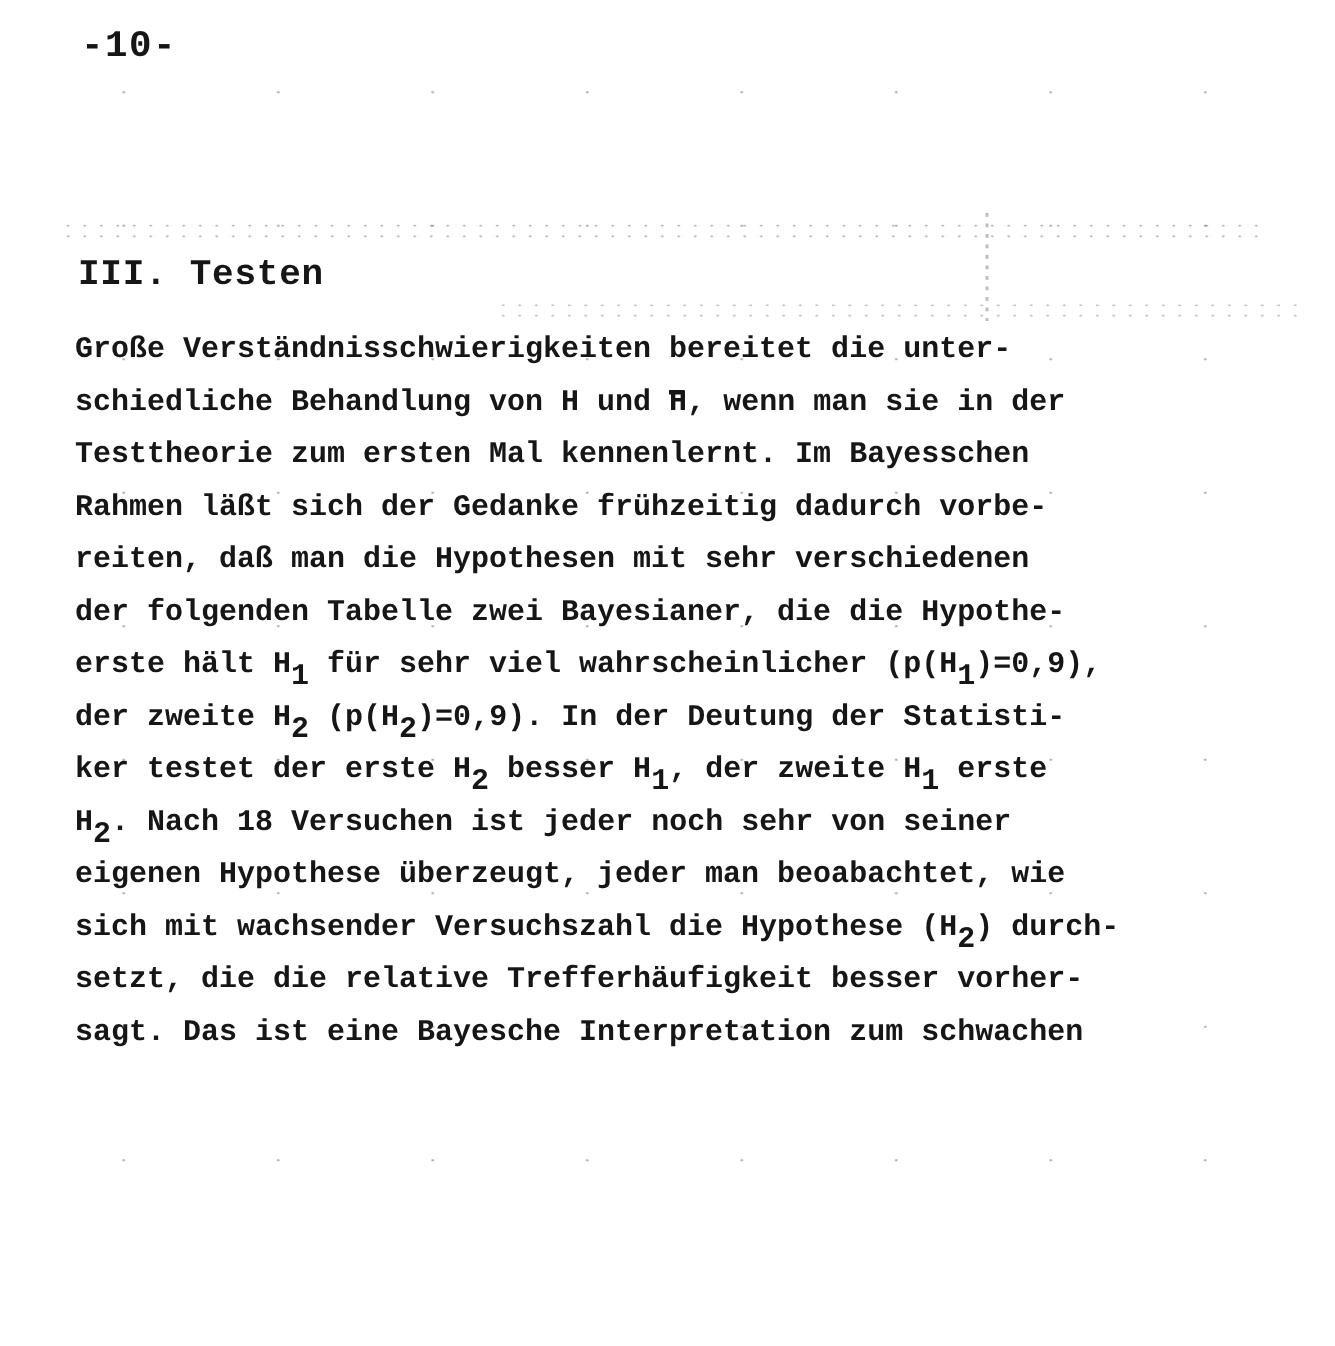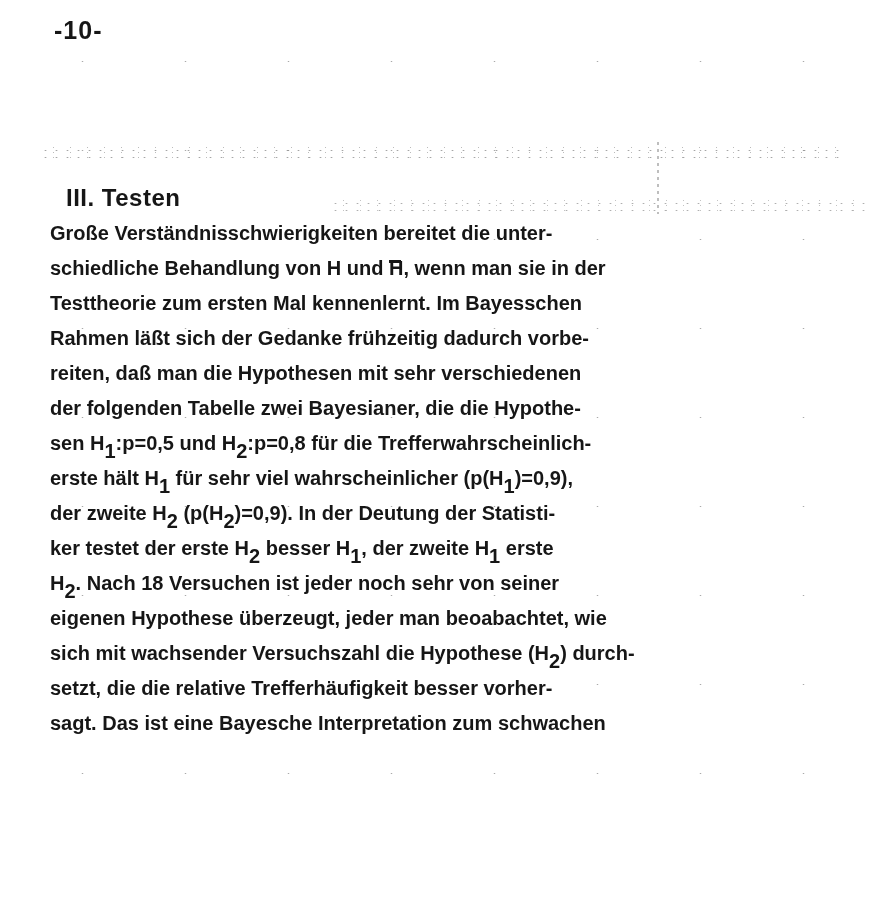--- a/index.html
+++ b/index.html
@@ -6,37 +6,37 @@
     margin: 0;
     padding: 0;
     background: #ffffff;
   }
   .page {
     position: relative;
     width: 890px;
     height: 791px;
     background: #ffffff;
     overflow: hidden;
-    font-family: Liberation Sans, sans-serif;
+    font-family: Liberation Mono, monospace;
     font-weight: 700;
     color: #161616;
   }
   .page-number {
     position: absolute;
     left: 54px;
     top: 16px;
     font-size: 25px;
     letter-spacing: 1px;
     white-space: pre;
   }
   .heading {
     position: absolute;
     left: 50px;
     top: 168px;
-    margin: 16px;
+    margin: 2px;
     font-size: 24px;
     font-weight: 700;
     white-space: pre;
     letter-spacing: 0.5px;
   }
   .body-text {
     position: absolute;
     left: 50px;
     top: 216px;
     width: 830px;
@@ -99,21 +99,20 @@
 
   <h1 class="heading">III. Testen</h1>
 
   <div class="body-text">
       <div class="line"><span>Große Verständnisschwierigkeiten bereitet die unter-</span></div>
       <div class="line"><span>schiedliche Behandlung von H und </span><span class="over">H</span><span>, wenn man sie in der</span></div>
       <div class="line"><span>Testtheorie zum ersten Mal kennenlernt. Im Bayesschen</span></div>
       <div class="line"><span>Rahmen läßt sich der Gedanke frühzeitig dadurch vorbe-</span></div>
       <div class="line"><span>reiten, daß man die Hypothesen mit sehr verschiedenen</span></div>
       <div class="line"><span>der folgenden Tabelle zwei Bayesianer, die die Hypothe-</span></div>
-      <div class="line"><span>sen H</span><span class="sub">1</span><span>:p=0,5 und H</span><span class="sub">2</span><span>:p=0,8 für die Trefferwahrscheinlich-</span></div>
       <div class="line"><span>erste hält H</span><span class="sub">1</span><span> für sehr viel wahrscheinlicher (p(H</span><span class="sub">1</span><span>)=0,9),</span></div>
       <div class="line"><span>der zweite H</span><span class="sub">2</span><span> (p(H</span><span class="sub">2</span><span>)=0,9). In der Deutung der Statisti-</span></div>
       <div class="line"><span>ker testet der erste H</span><span class="sub">2</span><span> besser H</span><span class="sub">1</span><span>, der zweite H</span><span class="sub">1</span><span> erste</span></div>
       <div class="line"><span>H</span><span class="sub">2</span><span>. Nach 18 Versuchen ist jeder noch sehr von seiner</span></div>
       <div class="line"><span>eigenen Hypothese überzeugt, jeder man beoabachtet, wie</span></div>
       <div class="line"><span>sich mit wachsender Versuchszahl die Hypothese (H</span><span class="sub">2</span><span>) durch-</span></div>
       <div class="line"><span>setzt, die die relative Trefferhäufigkeit besser vorher-</span></div>
       <div class="line"><span>sagt. Das ist eine Bayesche Interpretation zum schwachen</span></div>
     </div>
 

